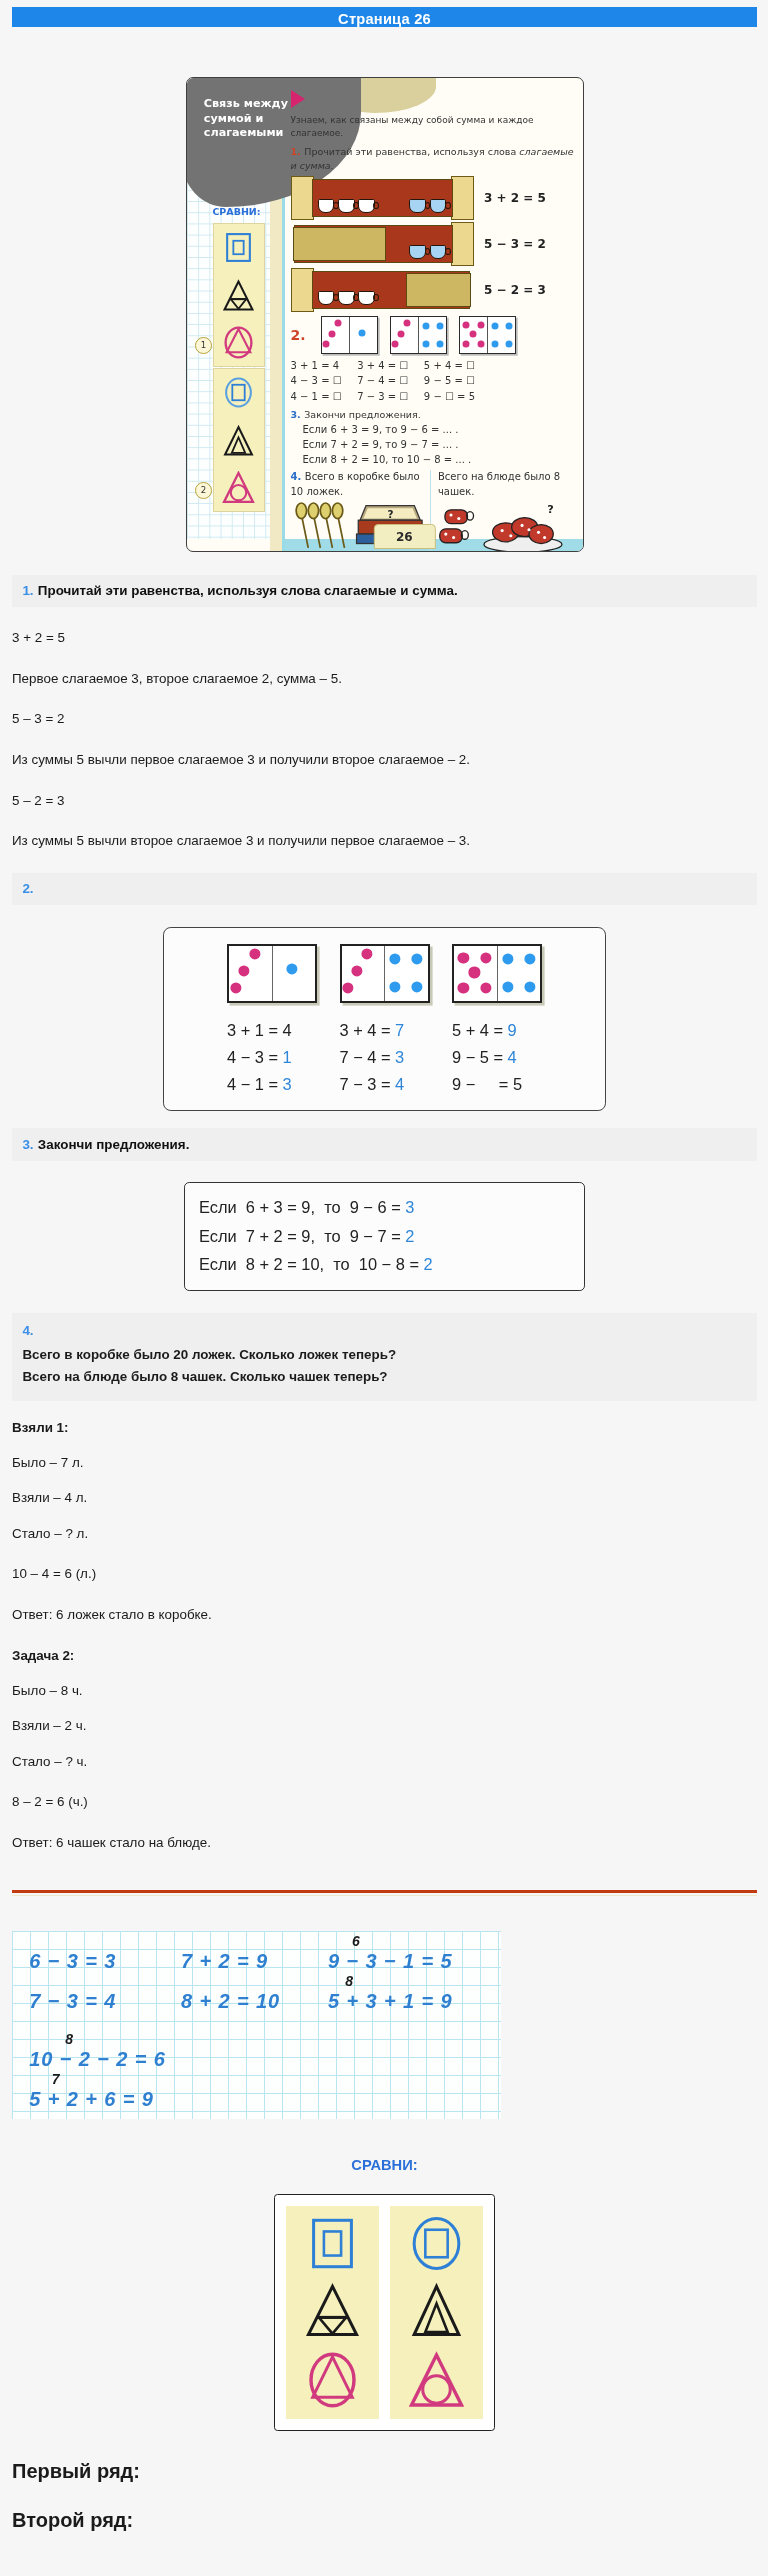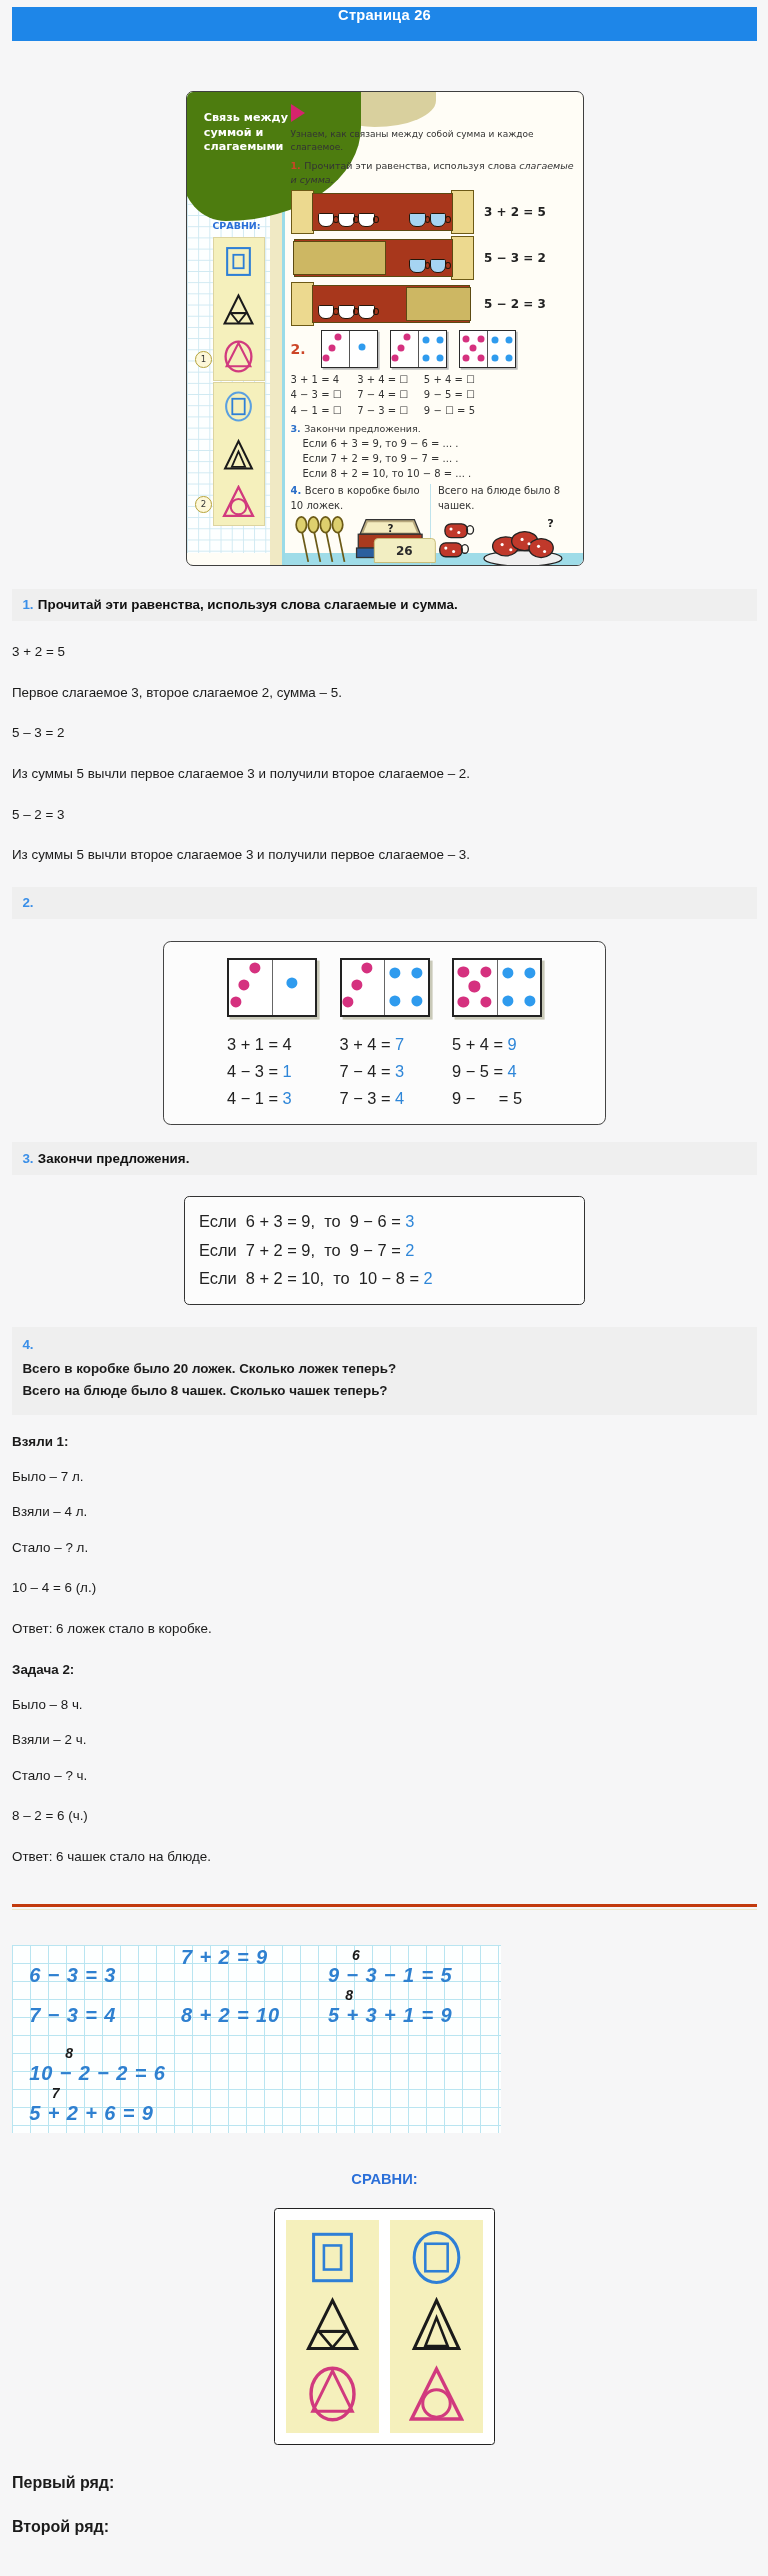--- a/index.html
+++ b/index.html
@@ -1,31 +1,31 @@
 <!DOCTYPE html>
 <html style="font-size:14px"><head>
 <meta charset="utf-8">
 <style>
   html,body{margin:0;padding:0;}
   body{width:769px;background:#f6f6f7;font-family:"Liberation Sans",sans-serif;color:#1b1b1b;}
   .wrap{width:745px;margin:0 auto;padding-top:7px;}
 
   
-  .titlebar{background:#1e86e8;height:34px;display:flex;align-items:flex-start;justify-content:center;}
+  .titlebar{background:#1e86e8;height:20px;display:flex;align-items:flex-end;justify-content:center;}
   .titlebar h1{margin:0;color:#fff;font-size:14.7px;font-weight:bold;letter-spacing:0.2px;}
 
   
   .tb{position:relative;width:396px;height:473px;margin:50px auto 21px;background:#fffdf6;
       border:1.7px solid #3f3f3f;border-radius:7px;overflow:hidden;font-family:"DejaVu Sans",sans-serif;}
   .tb-left{position:absolute;left:0;top:0;bottom:12px;width:83px;background-color:#fdffff;
       background-image:linear-gradient(#cfe9f2 0.9px,transparent 0.9px),linear-gradient(90deg,#cfe9f2 0.9px,transparent 0.9px);
       background-size:11.2px 11.2px;}
   .tb-cream{position:absolute;left:83px;top:0;bottom:0;width:12px;background:#f0e9c4;}
   .tb-cyan{position:absolute;left:95px;top:0;bottom:0;width:3.5px;background:#9adbe8;}
-  .tb-blob{position:absolute;left:-5.2px;top:-7px;width:180px;height:136px;background:#4d7c0f;z-index:4;
+  .tb-blob{position:absolute;left:-5.2px;top:-7px;width:180px;height:136px;background:#737373;z-index:4;
       border-radius:0 0 78% 26% / 0 0 72% 38%;}
   .tb-blob span{display:block;padding:26px 0 0 22.5px;width:121px;color:#fff;font-weight:bold;font-size:11.2px;line-height:1.3;}
   .tb-curl{position:absolute;left:145px;top:-10.4px;width:104px;height:45px;background:#d9d09e;
       border-radius:0 0 65% 45%;z-index:3;}
   .tb-main{position:absolute;left:104px;top:7px;right:5.2px;z-index:5;}
   .tb-intro{display:flex;gap:6px;align-items:flex-start;margin:3.5px 0 5.2px;flex-direction:column;}
   .tri-flag{width:0;height:0;border-left:14.7px solid #d6246e;border-top:9.5px solid transparent;border-bottom:9.5px solid transparent;flex:none;margin-top:1.7px;}
   .tb-intro p{margin:0;font-size:9px;line-height:1.45;color:#333;}
   .tb-task{margin:4.3px 0 1.7px;font-size:9.5px;line-height:1.4;color:#333;}
   .tnum{font-weight:bold;margin-right:3.5px;}
@@ -124,21 +124,21 @@
   .gline{position:absolute;font-size:20px;font-weight:bold;font-style:italic;color:#2f80d0;letter-spacing:0.9px;white-space:pre;}
   .gline .sup{position:absolute;top:-16.4px;font-size:14px;color:#1b1b1b;font-weight:bold;letter-spacing:0;}
   .gline .sup:empty{display:none;}
 
   
   .cmp-head{text-align:center;color:#2b6fd8;font-weight:bold;font-size:14.7px;margin:38px 0 21px;}
   .cmpfig{width:197px;margin:0 auto 29px;border:1.7px solid #222;border-radius:3.5px;background:#fff;
       padding:11.2px;display:flex;gap:11.2px;height:213px;}
   .strip{flex:1;background:#f5f0bc;display:flex;flex-direction:column;align-items:center;justify-content:space-between;padding:8.6px 0;}
 
-  .foot-head{font-weight:bold;font-size:16px;margin:26px 0 8.6px;}
+  .foot-head{font-weight:bold;font-size:20px;margin:26px 0 8.6px;}
   .foot-p{font-size:13.4px;margin:24px 0;}
 </style>
 </head>
 <body>
 
 <div class="wrap">
 
   <header class="titlebar">
     <h1>Страница 26</h1>
   </header>
@@ -453,21 +453,21 @@
   <p class="para tight">Было – 8 ч.</p>
   <p class="para tight">Взяли – 2 ч.</p>
   <p class="para tight">Стало – ? ч.</p>
   <p class="para">8 – 2 = 6 (ч.)</p>
   <p class="para">Ответ: 6 чашек стало на блюде.</p>
 
   <div class="divider"></div>
 
   <figure class="gridfig" style="margin-left:0">
     <div class="gline" style="left:17.3px;top:19px"><span>6 − 3 = 3</span></div>
-    <div class="gline" style="left:169px;top:1px"><span>7 + 2 = 9</span></div>
+    <div class="gline" style="left:169px;top:19px"><span>7 + 2 = 9</span></div>
     <div class="gline" style="left:316px;top:19px"><span class="sup" style="left:24px">6</span><span>9 − 3 − 1 = 5</span></div>
     <div class="gline" style="left:17.3px;top:59px"><span>7 − 3 = 4</span></div>
     <div class="gline" style="left:169px;top:59px"><span>8 + 2 = 10</span></div>
     <div class="gline" style="left:316px;top:59px"><span class="sup" style="left:17.3px">8</span><span>5 + 3 + 1 = 9</span></div>
     <div class="gline" style="left:17.3px;top:117px"><span class="sup" style="left:36px">8</span><span>10 − 2 − 2 = 6</span></div>
     <div class="gline" style="left:17.3px;top:157px"><span class="sup" style="left:22.5px">7</span><span>5 + 2 + 6 = 9</span></div>
   </figure>
 
   <div class="cmp-head">СРАВНИ:</div>
 

